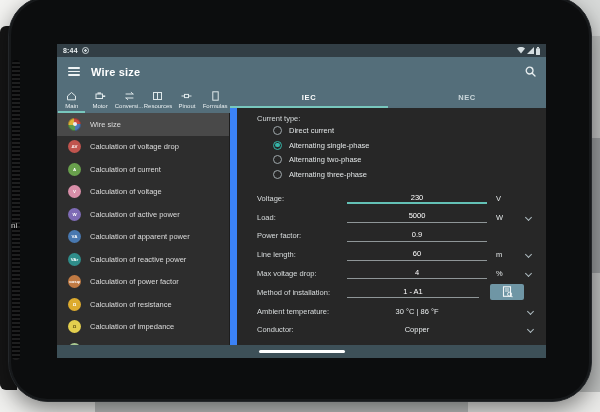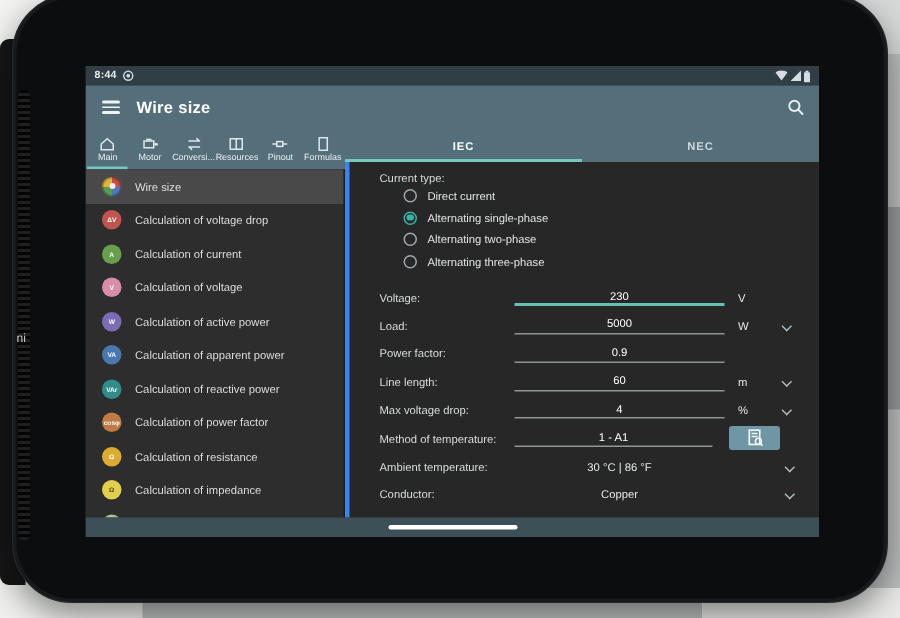--- a/index.html
+++ b/index.html
@@ -60,21 +60,21 @@
     align-items:center;justify-content:center;font-size:4.4px;font-weight:bold;color:#fff;}
   .slabel{font-size:7.5px;color:#dcdcdc;white-space:nowrap;}
   .c0{background:conic-gradient(#c94c43 0 25%,#4d79b8 25% 50%,#5c9b4e 50% 75%,#e0b43a 75% 100%);
       box-shadow:inset 0 0 0 1px rgba(0,0,0,.25);} 
   .c0::after{content:"";width:4px;height:4px;background:#eee;border-radius:50%;}
   .c1{background:#c0544e;} .c2{background:#689f4c;} .c3{background:#d88ea8;}
   .c4{background:#7e6bb5;} .c5{background:#4878b0;} .c6{background:#2f8d8a;}
   .c7{background:#c07a43;} .c8{background:#ddab2f;} .c9{background:#e3cf4e;color:#5c4e12;}
   .c10{background:#a8c891;}
   
-  .detail{left:173px;top:64px;width:316px;height:237px;background:var(--detail);border-left:3px solid #3b82f6;
+  .detail{left:173px;top:64px;width:316px;height:237px;background:var(--detail);border-left:7px solid #3b82f6;
     overflow:hidden;}
   .ctlabel{font-size:7.5px;color:#d5dadb;padding:6px 0 3px 20px;}
   .radiorow{height:14.5px;display:flex;padding-left:36px;cursor:pointer;}
   .radio{width:9px;height:9px;border:1.3px solid #9fa8ab;border-radius:50%;flex:0 0 auto;
     display:flex;align-items:center;justify-content:center;}
   .radiorow.sel .radio{border-color:var(--accent2);}
   .radiorow.sel .radio::after{content:"";width:4.5px;height:4.5px;border-radius:50%;background:var(--accent2);}
   .rlabel{font-size:7.5px;color:#e0e4e5;margin-left:7px;}
   .formrows{margin-top:5px;}
   .frow{height:18.8px;display:flex;align-items:center;padding-left:20px;}
@@ -305,21 +305,21 @@
         <span class="funit">m</span>
         <span class="chev"></span>
       </div>
       <div class="frow">
         <span class="flbl">Max voltage drop:</span>
         <span class="finp">4</span>
         <span class="funit">%</span>
         <span class="chev"></span>
       </div>
       <div class="frow with-btn">
-        <span class="flbl">Method of temperature:</span>
+        <span class="flbl">Method of installation:</span>
         <span class="finp">1 - A1</span>
         <button class="method-btn">
           <span>
             <svg width="11" height="12" viewBox="0 0 11 12">
                 <rect x="1.5" y="0.8" width="7" height="9.5" fill="none" stroke="#f2f6f7" stroke-width="1.1"></rect>
                 <line x1="3" y1="3" x2="7" y2="3" stroke="#f2f6f7" stroke-width="0.9"></line>
                 <line x1="3" y1="5" x2="7" y2="5" stroke="#f2f6f7" stroke-width="0.9"></line>
                 <circle cx="7.6" cy="8.2" r="2" fill="none" stroke="#f2f6f7" stroke-width="1"></circle>
                 <line x1="9" y1="9.7" x2="10.4" y2="11.1" stroke="#f2f6f7" stroke-width="1.1"></line>
               </svg>

